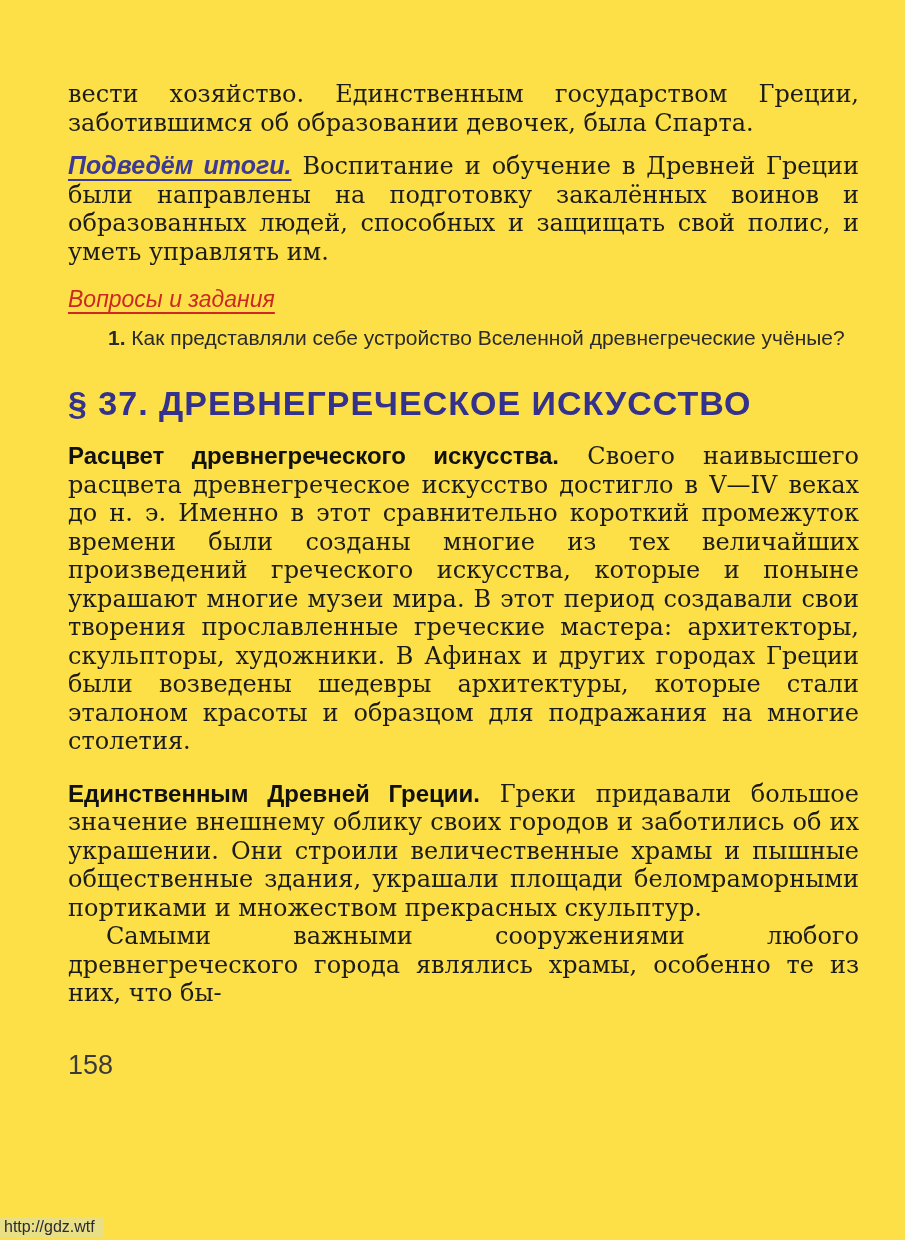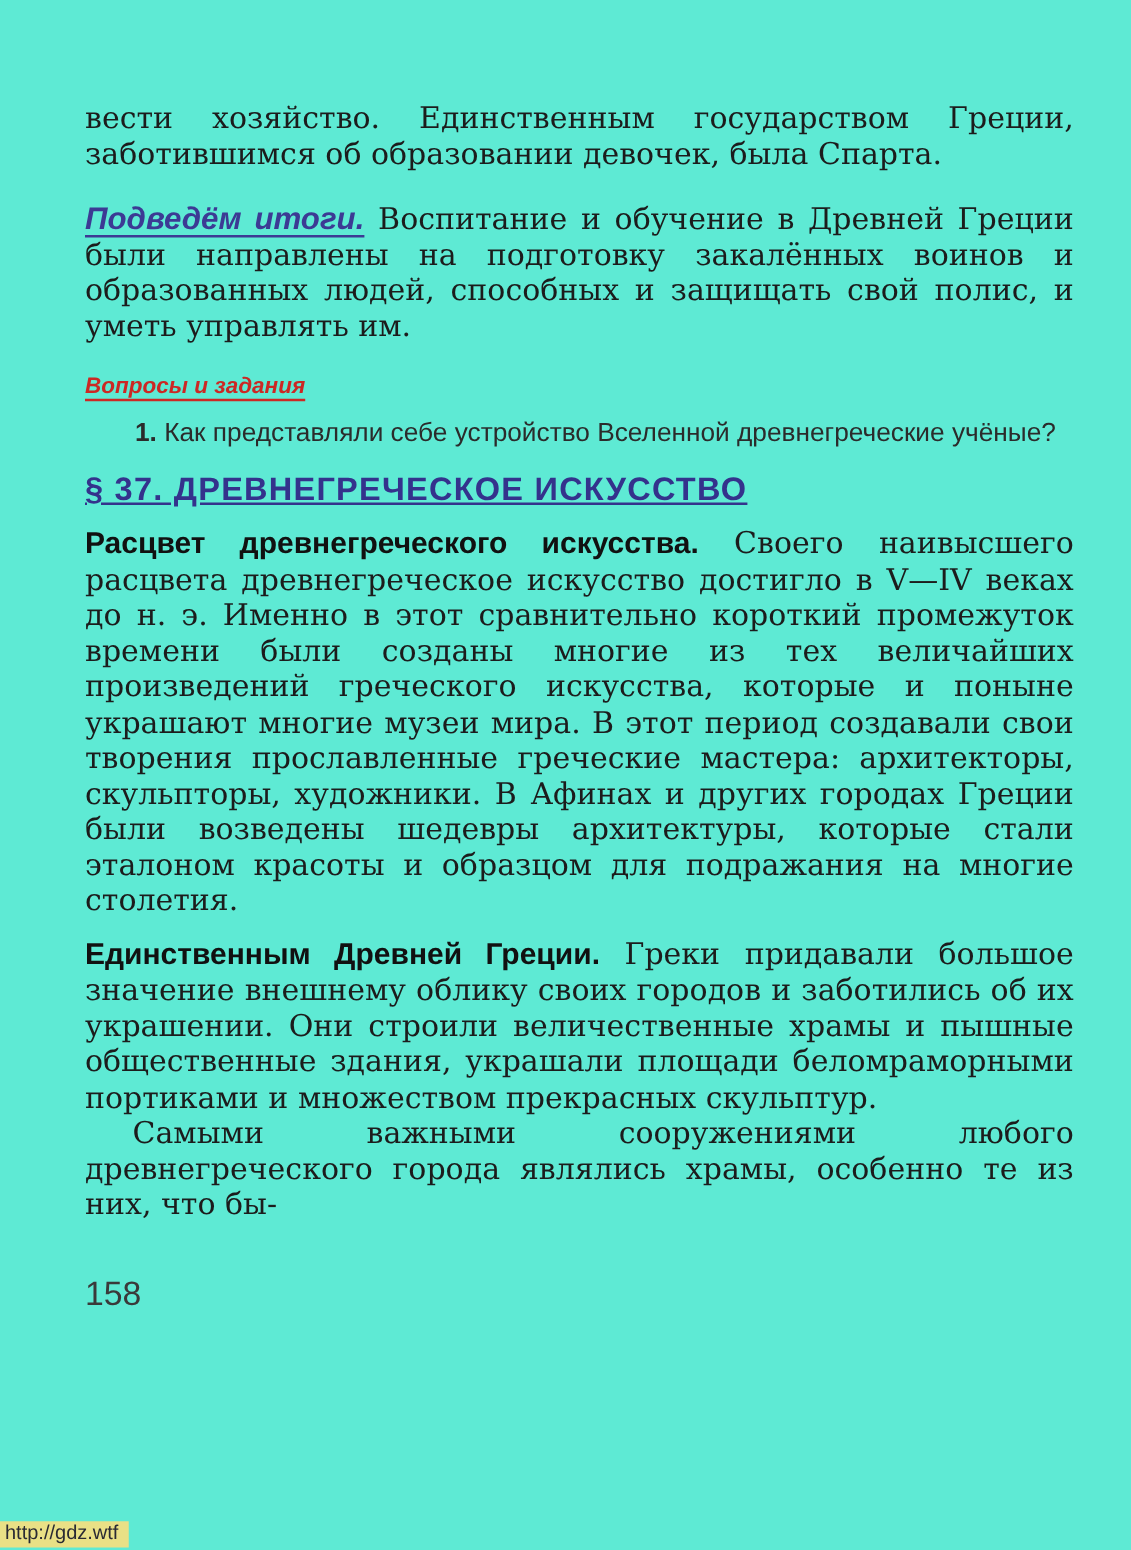--- a/index.html
+++ b/index.html
@@ -1,78 +1,77 @@
 <!DOCTYPE html>
 <html style="--summary-label: #3c3a94; --questions-heading: #cc2824; --section-heading: #34328c; --watermark-bg: #e9e086;"><head>
 <meta charset="utf-8">
 <style>
   html,body { margin:0; padding:0; background:#e8e8e8; }
   .page {
     position:relative;
     width:905px; height:1240px;
     margin:0 auto;
-    background:#5eead4;
+    background:#fde047;
     overflow:hidden;
     font-family:"DejaVu Serif", serif;
     color:#1a1a1a;
   }
   .content { padding:80px 46px 0 68px; }
 
   p { margin:0; }
   .body-par {
     font-size:24px;
     line-height:28.5px;
     text-align:justify;
     color:#1c1c1c;
   }
-  .summary-par { margin-top:24px; }
+  .summary-par { margin-top:14px; }
   .summary-label {
     font-family:"Liberation Sans", sans-serif;
     font-weight:bold;
     font-style:italic;
     font-size:25px;
     color:var(--summary-label, #3c3a94);
     text-decoration:underline;
     text-decoration-thickness:2px;
     text-underline-offset:5px;
   }
   .questions-heading {
     margin:20px 0 12px 0;
     font-family:"Liberation Sans", sans-serif;
-    font-weight:bold;
+    font-weight:normal;
     font-style:italic;
-    font-size:18px;
+    font-size:23px;
     line-height:26px;
     color:var(--questions-heading, #cc2824);
     text-decoration:underline;
     text-decoration-thickness:2px;
     text-underline-offset:5px;
   }
   .question {
     margin-top:6px;
     font-family:"Liberation Sans", sans-serif;
     font-size:21px;
     line-height:28px;
     color:#2b2b2b;
     text-align:justify;
     text-indent:40px;
   }
   .question:first-of-type { margin-top:12px; }
   .qnum { font-weight:bold; }
   .section-heading {
-    margin:15px 0 0 0;
+    margin:36px 0 0 0;
     font-family:"Liberation Sans", sans-serif;
     font-weight:bold;
-    font-size:26px;
+    font-size:34px;
     line-height:30px;
     letter-spacing:1px;
     color:var(--section-heading, #34328c);
-    text-decoration:underline;
   }
-  .labeled-par { margin-top:14px; }
+  .labeled-par { margin-top:24px; }
   .lead-label {
     font-family:"Liberation Sans", sans-serif;
     font-weight:bold;
     font-size:24px;
     color:#111;
   }
   .indent-par { text-indent:38px; }
   .page-number {
     margin-top:42px;
     font-family:"Liberation Sans", sans-serif;

